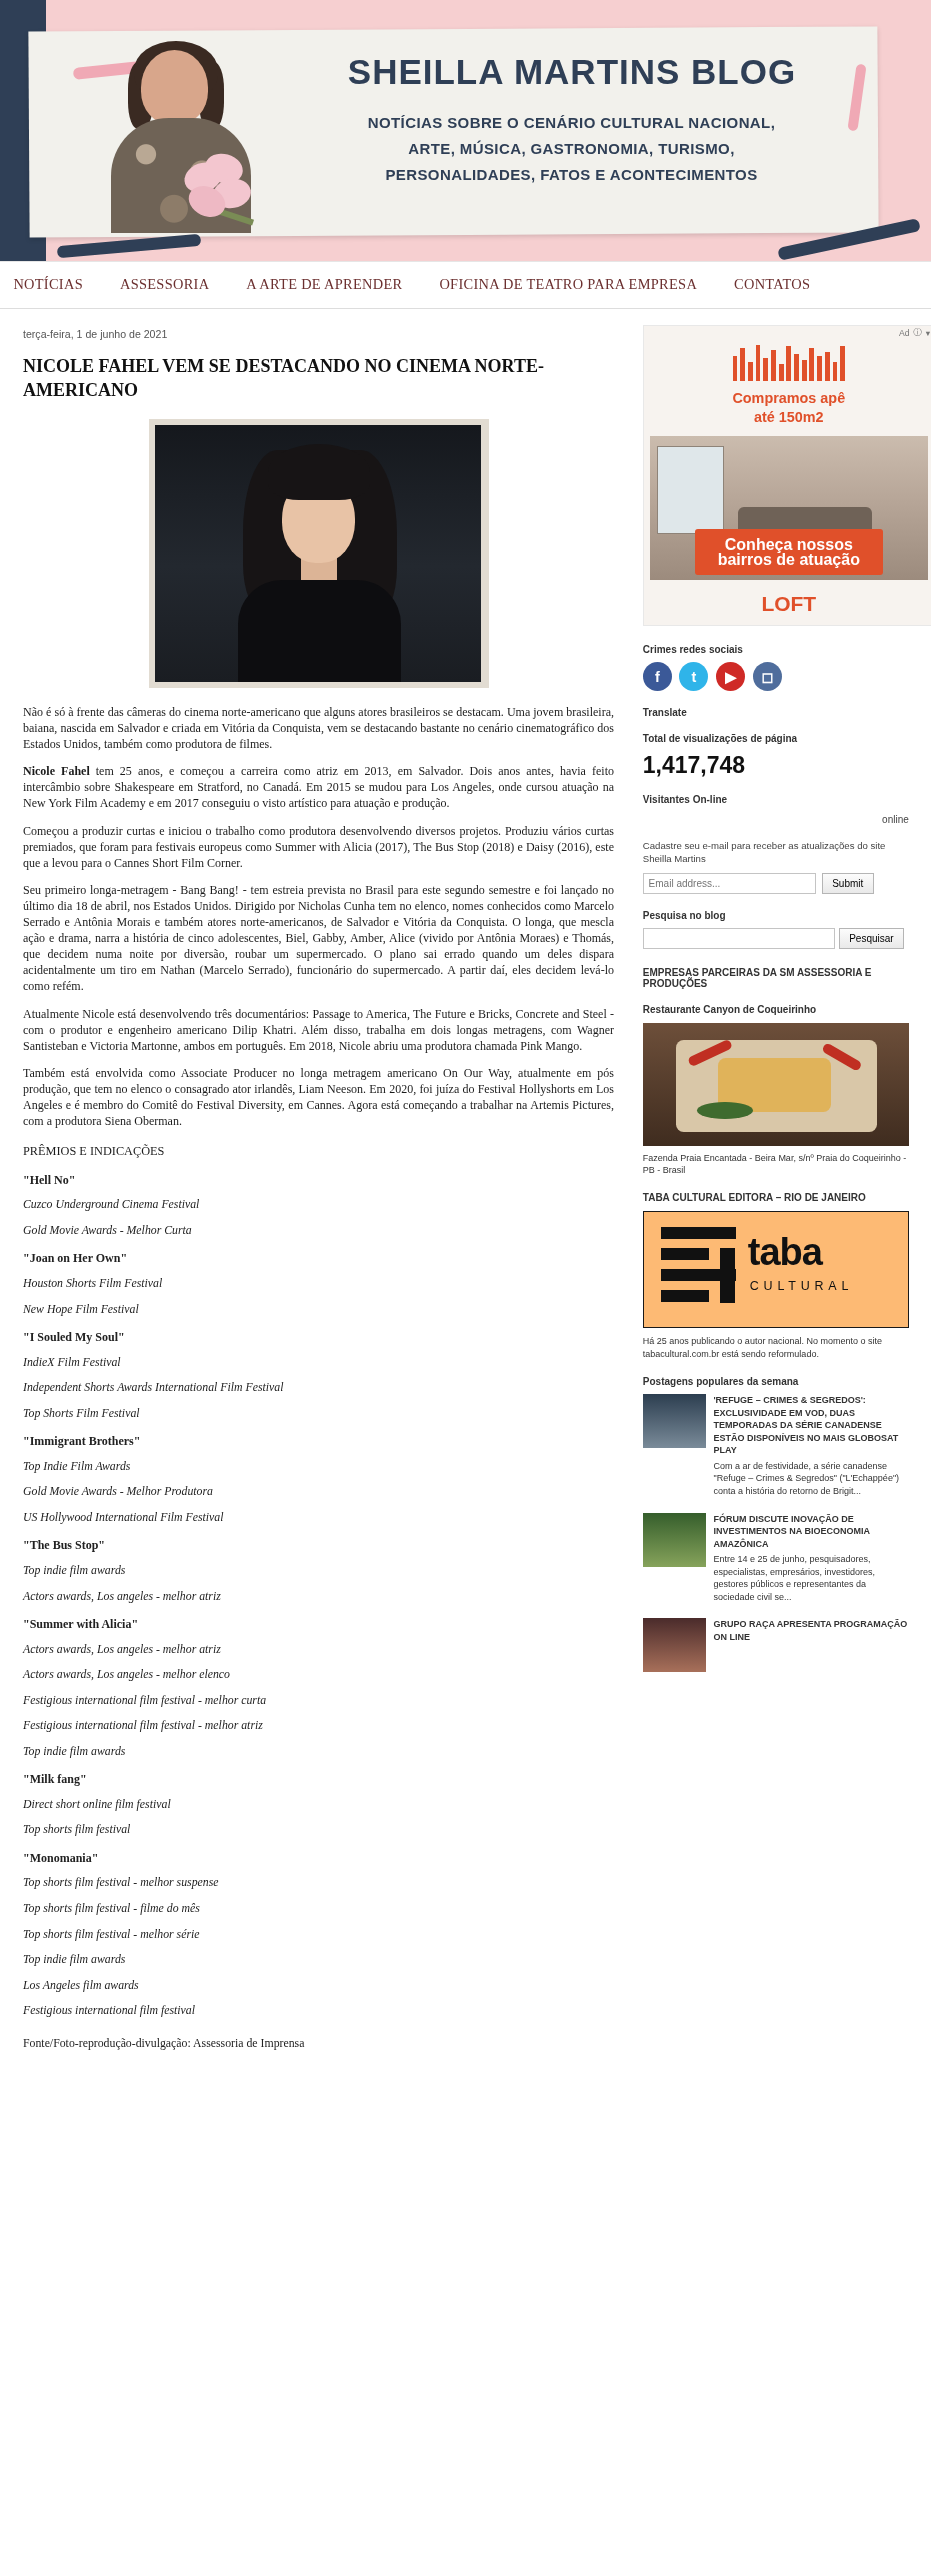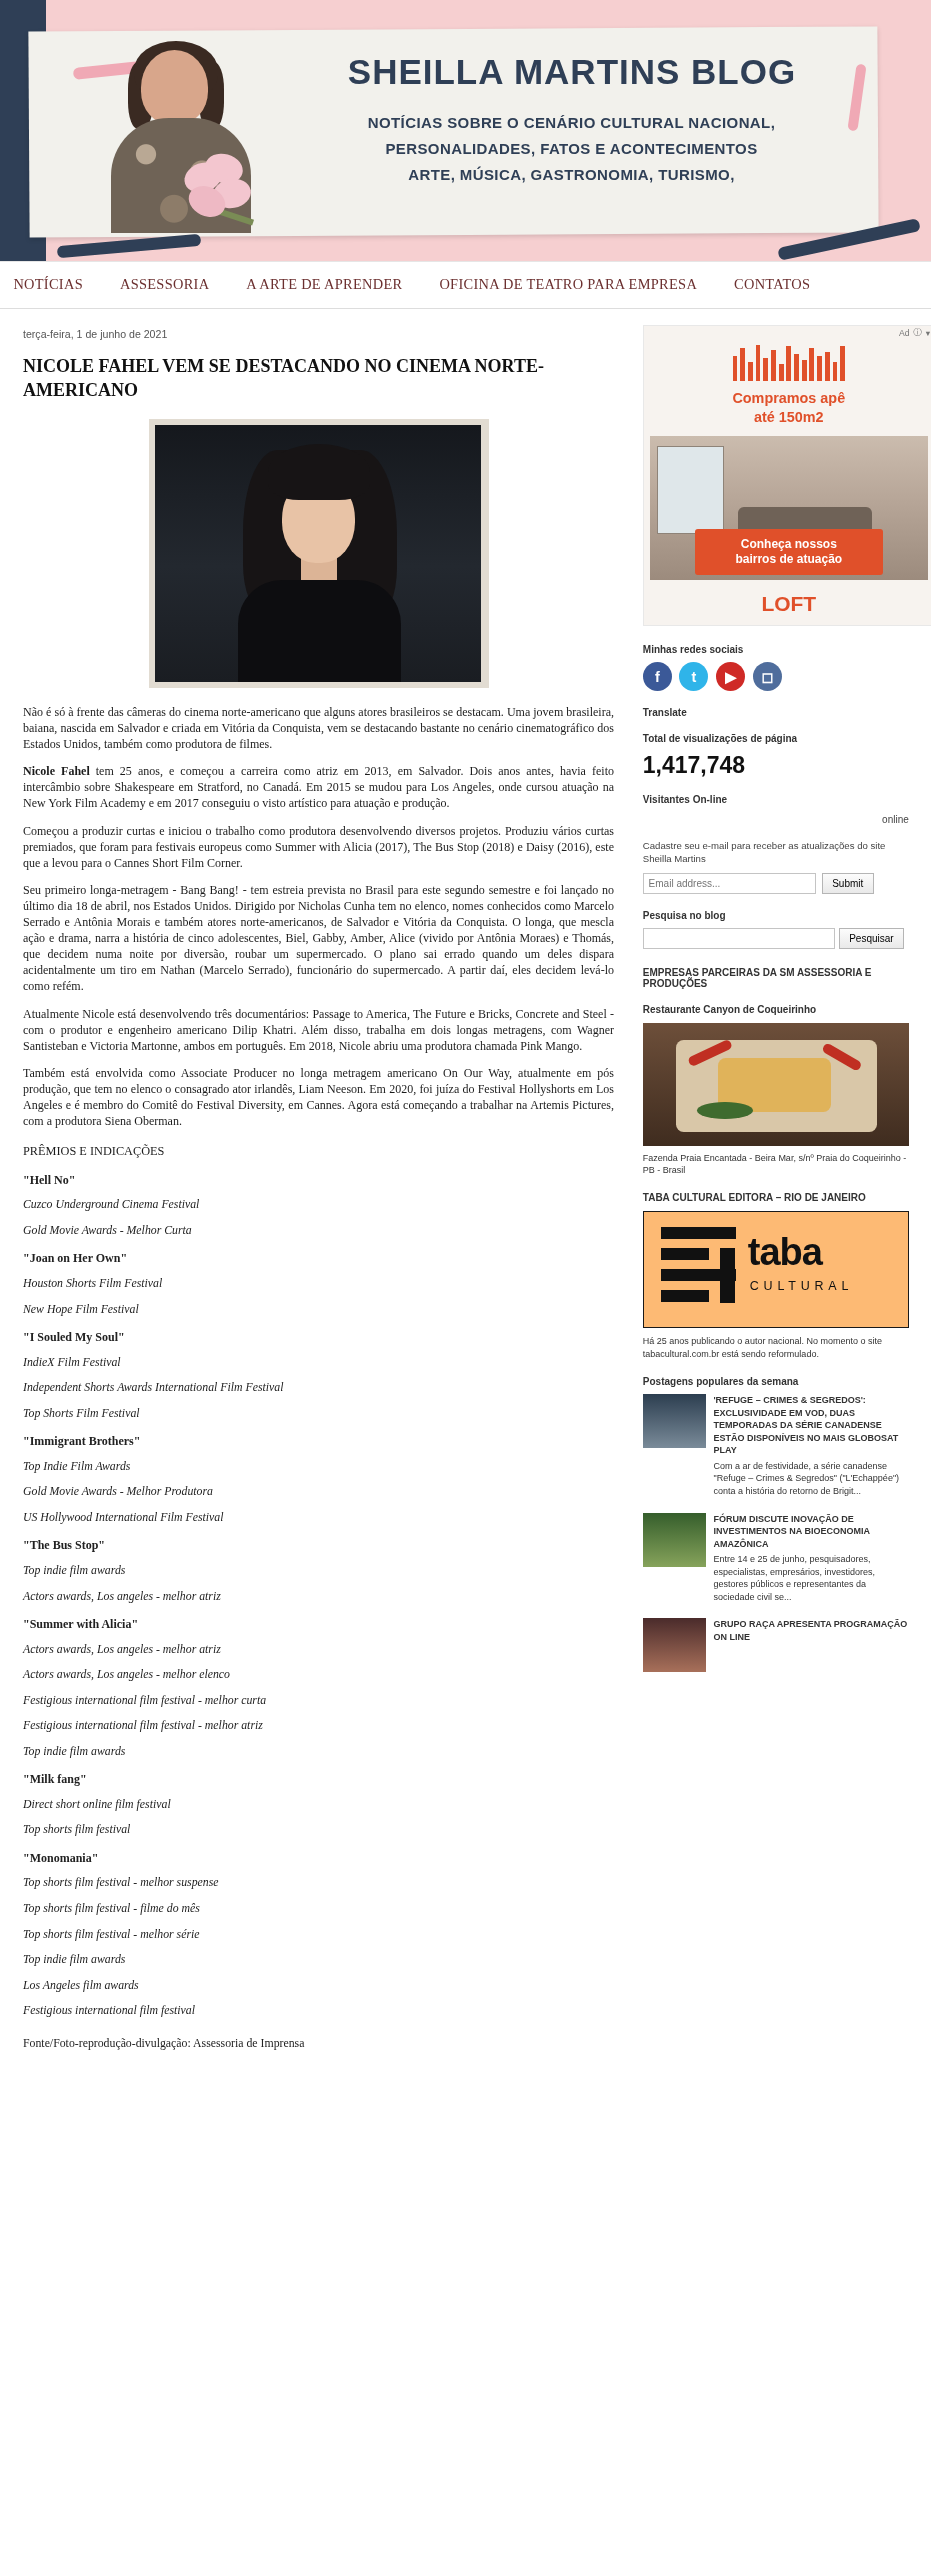--- a/index.html
+++ b/index.html
@@ -284,21 +284,21 @@
     background:#4c4239; border-radius:2.9px;
   }
   .ad-cta {
     position:absolute; left:50%; transform:translateX(-50%);
     bottom: 50px;
     width: 188px;
     background:#e0502a;
     color:#fff;
     text-align:center;
     font-family:"Liberation Sans", sans-serif;
-    font-weight:bold; font-size:12px; line-height:15.4px;
+    font-weight:bold; font-size:16px; line-height:15.4px;
     padding: 7.7px 3.8px;
     border-radius:2.9px;
   }
   .ad-brand {
     text-align:center;
     font-family:"Liberation Sans", sans-serif;
     font-weight:bold; font-size:21px; color:#e0502a;
     padding: 11.5px 0 9.6px 0;
   }
 
@@ -464,22 +464,22 @@
             <i></i>
             <i></i>
             <i></i>
             <i></i>
           </div>
       </div>
 
       <div class="blog-title">SHEILLA MARTINS BLOG</div>
       <div class="blog-sub">
         <div>NOTÍCIAS SOBRE O CENÁRIO CULTURAL NACIONAL,</div>
+        <div>ARTE, MÚSICA, GASTRONOMIA, TURISMO,</div>
         <div>PERSONALIDADES, FATOS E ACONTECIMENTOS</div>
-        <div>ARTE, MÚSICA, GASTRONOMIA, TURISMO,</div>
       </div>
     </div>
   </div>
 
   <div class="nav">
     <a href="#">NOTÍCIAS</a>
     <a href="#">ASSESSORIA</a>
     <a href="#">A ARTE DE APRENDER</a>
     <a href="#">OFICINA DE TEATRO PARA EMPRESA</a>
     <a href="#">CONTATOS</a>
@@ -597,21 +597,21 @@
             <div class="sofa"></div>
             <div class="table"></div>
         </div>
         <div class="ad-cta">
           <div>Conheça nossos</div>
           <div>bairros de atuação</div>
         </div>
         <div class="ad-brand">LOFT</div>
       </div>
 
-      <div class="side-h">Minhas redes sociais</div>
+      <div class="side-h">Crimes redes sociais</div>
       <div class="socials">
         <span class="soc fb">f</span>
         <span class="soc tw">t</span>
         <span class="soc yt">▶</span>
         <span class="soc ig">◻</span>
       </div>
 
       <div class="side-h">Translate</div>
 
       <div class="side-h">Total de visualizações de página</div>

